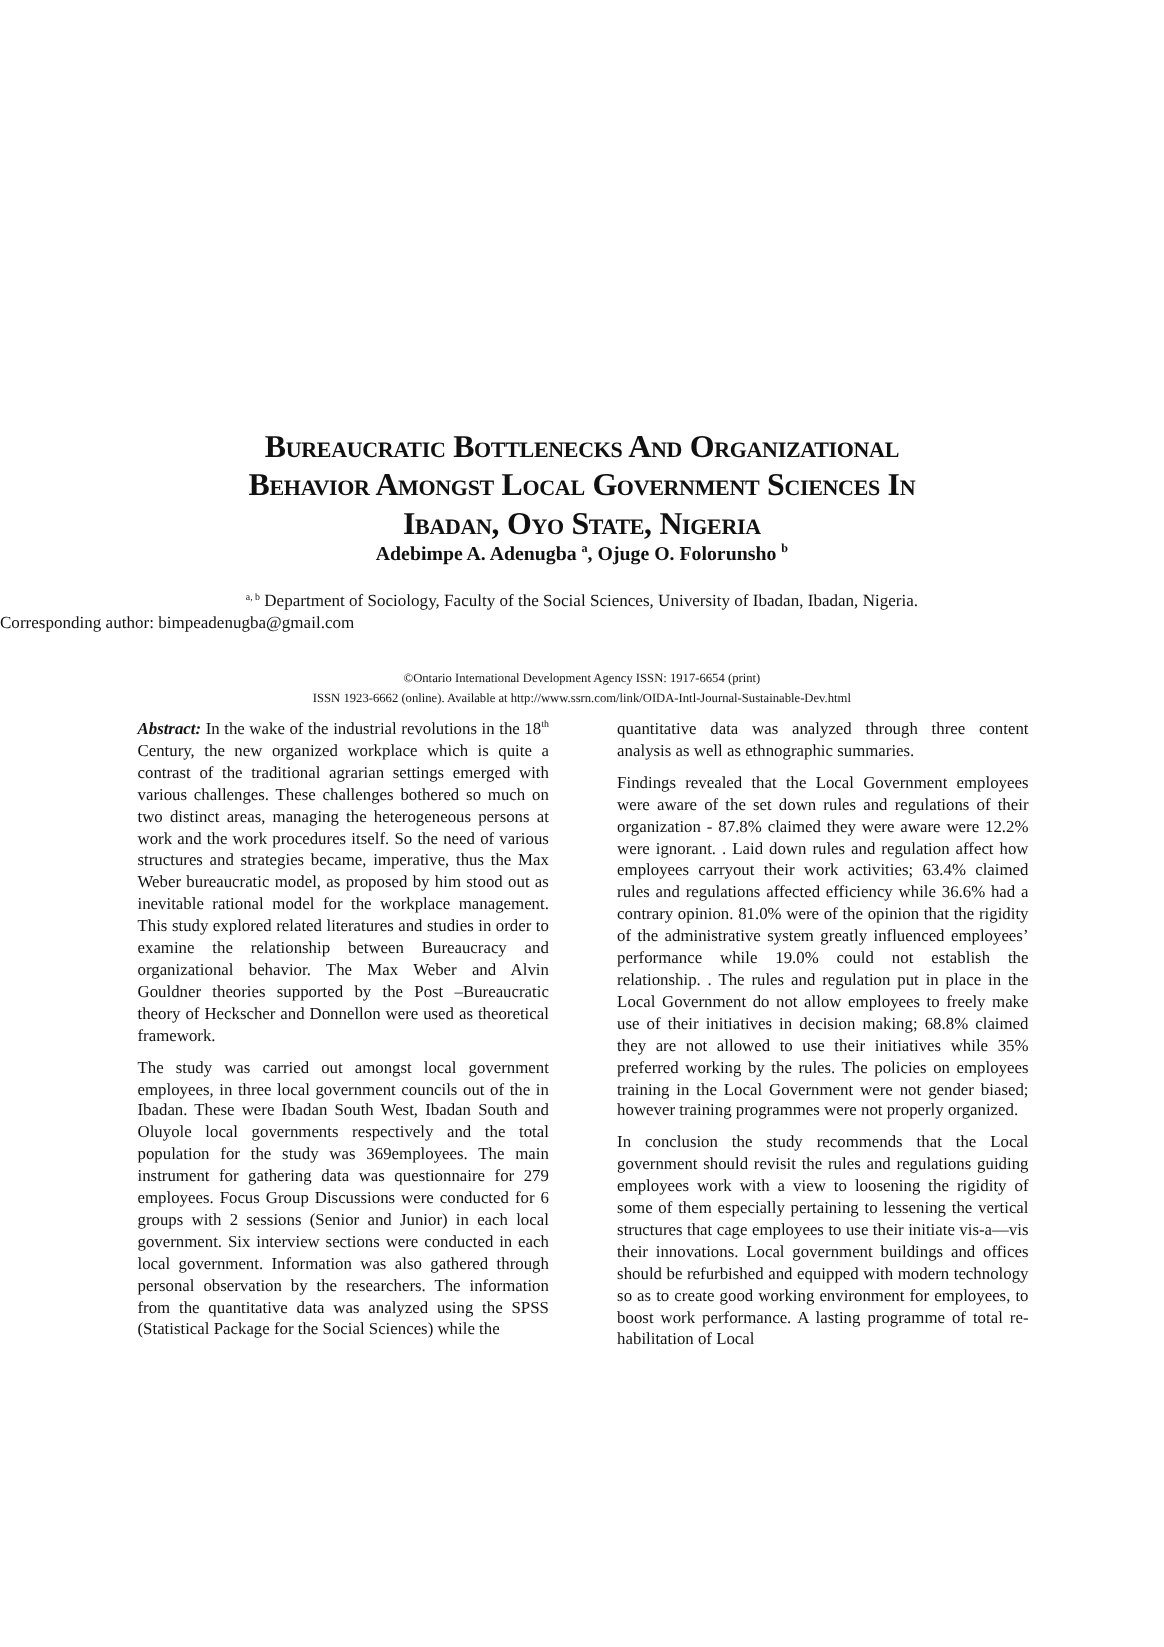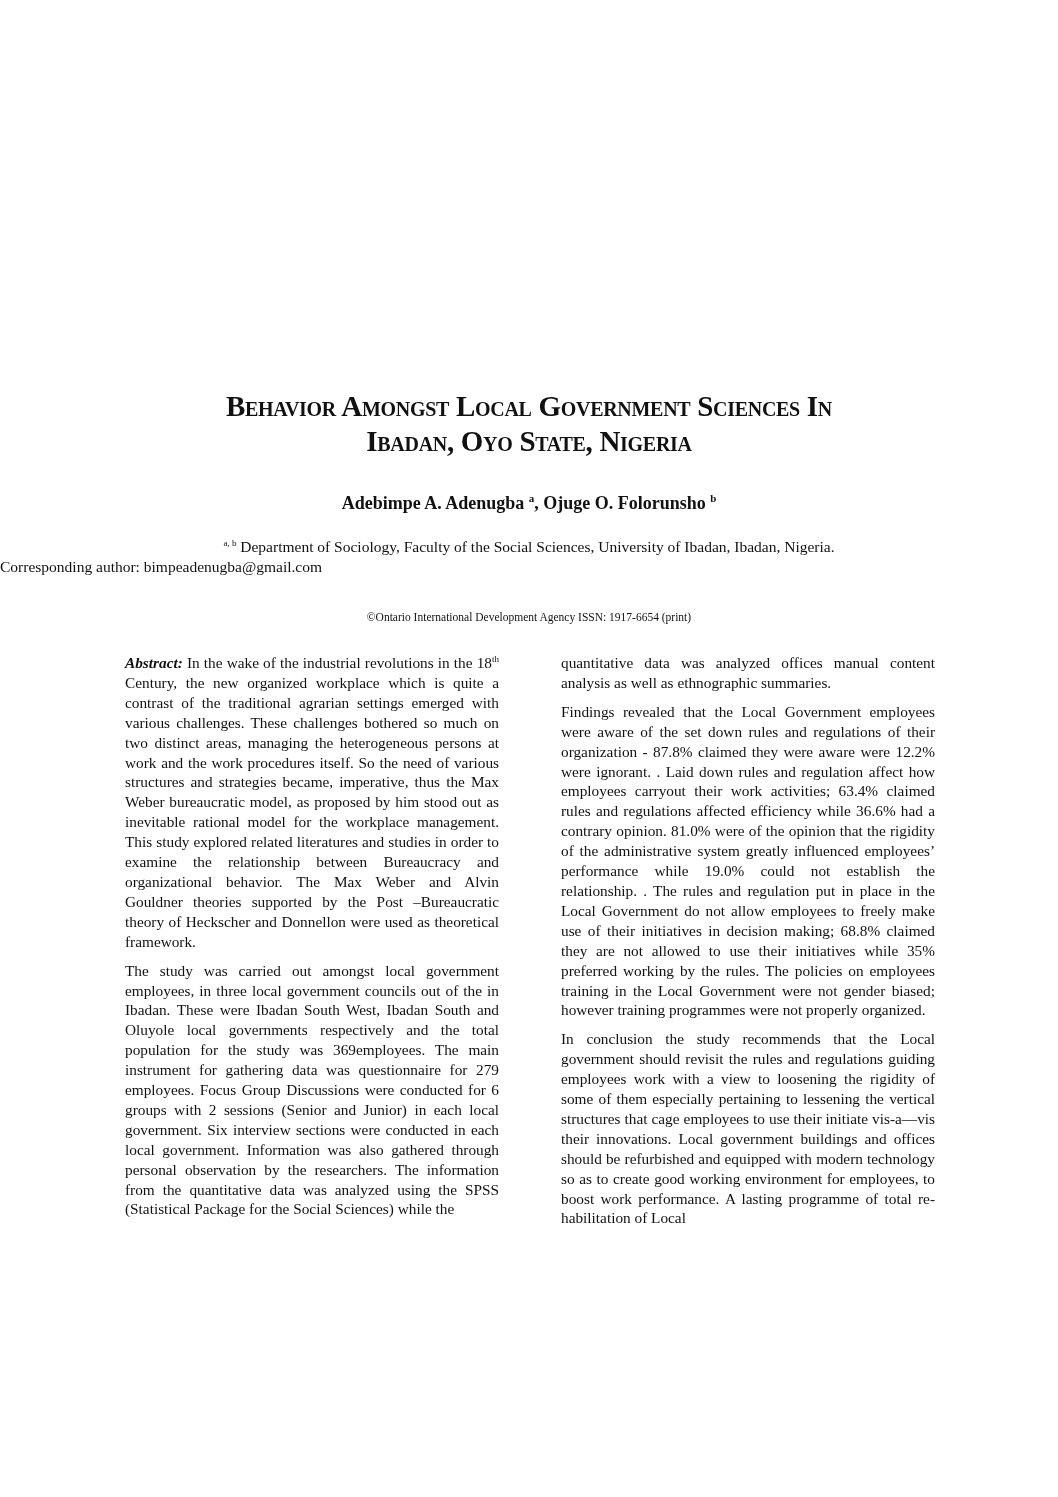--- a/index.html
+++ b/index.html
@@ -17,42 +17,44 @@
   .col-right { left: 561px; }
   .col p { margin: 0 0 9px 0; }
   .col p.last { margin-bottom: 0; }
   .abstract-label { font-weight: bold; font-style: italic; }
   .col sup { font-size: 9px; vertical-align: 6px; line-height: 0; }
 </style>
 </head>
 <body>
 
 <div class="title-block">
+  <p class="title-line">Bureaucratic Bottlenecks And Organizational</p>
   <p class="title-line">Behavior Amongst Local Government Sciences In</p>
   <p class="title-line">Ibadan, Oyo State, Nigeria</p>
 </div>
 
 <div class="authors">
   <span>Adebimpe A. Adenugba</span>
   <sup>a</sup><span>, </span><span>Ojuge O. Folorunsho</span>
   <sup>b</sup>
 </div>
 
 <div class="affil">
   <sup>a, b</sup><span> Department of Sociology, Faculty of the Social Sciences, University of Ibadan, Ibadan, Nigeria.</span>
 </div>
 
 <div class="corresp">Corresponding author: bimpeadenugba@gmail.com</div>
 
 <div class="copyright">
   <div>©Ontario International Development Agency ISSN: 1917-6654 (print)</div>
+  <div>ISSN 1923-6662 (online). Available at http://www.ssrn.com/link/OIDA-Intl-Journal-Sustainable-Dev.html</div>
 </div>
 
 <div class="col col-left">
   <p><span class="abstract-label">Abstract:</span><span> In the wake of the industrial revolutions in the 18</span><sup>th</sup><span> Century, the new organized workplace which is quite a contrast of the traditional agrarian settings emerged with various challenges. These challenges bothered so much on two distinct areas, managing the heterogeneous persons at work and the work procedures itself. So the need of various structures and strategies became, imperative, thus the Max Weber bureaucratic model, as proposed by him stood out as inevitable rational model for the workplace management. This study explored related literatures and studies in order to examine the relationship between Bureaucracy and organizational behavior. The Max Weber and Alvin Gouldner theories supported by the Post –Bureaucratic theory of Heckscher and Donnellon were used as theoretical framework.</span></p>
   <p class="last">The study was carried out amongst local government employees, in three local government councils out of the in Ibadan. These were Ibadan South West, Ibadan South and Oluyole local governments respectively and the total population for the study was 369employees. The main instrument for gathering data was questionnaire for 279 employees. Focus Group Discussions were conducted for 6 groups with 2 sessions (Senior and Junior) in each local government. Six interview sections were conducted in each local government. Information was also gathered through personal observation by the researchers. The information from the quantitative data was analyzed using the SPSS (Statistical Package for the Social Sciences) while the</p>
 </div>
 
 <div class="col col-right">
-  <p>quantitative data was analyzed offices manual content analysis as well as ethnographic summaries.</p>
+  <p>quantitative data was analyzed through three content analysis as well as ethnographic summaries.</p>
   <p>Findings revealed that the Local Government employees were aware of the set down rules and regulations of their organization - 87.8% claimed they were aware were 12.2% were ignorant. . Laid down rules and regulation affect how employees carryout their work activities; 63.4% claimed rules and regulations affected efficiency while 36.6% had a contrary opinion.  81.0% were of the opinion that the rigidity of the administrative system greatly influenced employees’ performance while 19.0% could not establish the relationship. . The rules and regulation put in place in the Local Government do not allow employees to freely make use of their initiatives in decision making; 68.8% claimed they are not allowed to use their initiatives while 35% preferred working by the rules.  The policies on employees training in the Local Government were not gender biased; however training programmes were not properly organized.</p>
   <p class="last">In conclusion the study recommends that the Local government should revisit the rules and regulations guiding employees work with a view to loosening the rigidity of some of them especially pertaining to lessening the vertical structures that cage employees to use their initiate vis-a—vis their innovations. Local government buildings and offices should be refurbished and equipped with modern technology so as to create good working environment for employees, to boost work performance. A lasting programme of total re-habilitation of Local</p>
 </div>
 
 </body></html>

